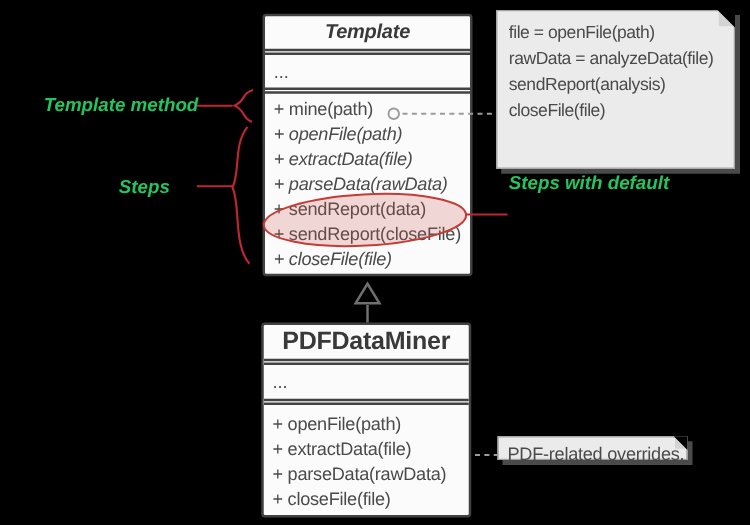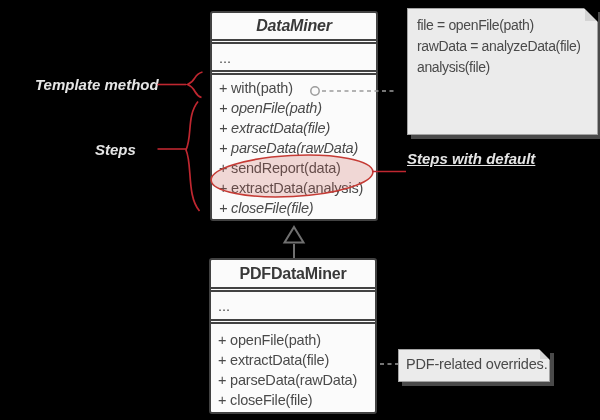--- a/index.html
+++ b/index.html
@@ -15,65 +15,65 @@
   .uml-mid{padding-left:7px;font-size:14.5px;color:#4a4a4a;}
   .uml-methods{padding:3px 0 1px 7px;font-size:14.5px;line-height:20px;letter-spacing:-0.2px;
                color:#4a4a4a;white-space:nowrap;}
   .uml-methods .abstract{font-style:italic;}
 
   #class-dataminer{left:210px;top:11px;width:168px;}
   #class-dataminer .uml-title{height:26px;line-height:26px;font-size:16px;}
   #class-dataminer .uml-mid{height:26px;line-height:28px;}
 
   #class-pdfdataminer{left:209px;top:258px;width:168px;}
-  #class-pdfdataminer .uml-title{height:27px;line-height:27px;font-size:16px;}
+  #class-pdfdataminer .uml-title{height:27px;line-height:27px;font-size:20px;}
   #class-pdfdataminer .uml-mid{height:27px;line-height:29px;}
   #class-pdfdataminer .uml-methods{padding:6px 0 2px 7px;}
 
   
   .note{position:absolute;background:#ebebeb;border:1px solid #a3a3a3;box-sizing:border-box;
         color:#4a4a4a;box-shadow:4px 4px 0 #4a4a4a;}
   .note .cut{position:absolute;top:-1px;right:-1px;width:0;height:0;
              border-top:14px solid #000;border-left:14px solid transparent;}
   .note .fold{position:absolute;top:-1px;right:-1px;width:0;height:0;
               border-bottom:13px solid #d4d4d4;border-right:13px solid transparent;}
-  #note-code{left:407px;top:8px;width:191px;height:127px;padding:6px 0 0 9px;
+  #note-code{left:397px;top:8px;width:191px;height:127px;padding:6px 0 0 9px;
              font-size:14px;line-height:21px;letter-spacing:-0.35px;white-space:nowrap;}
-  #note-pdf{left:398px;top:349px;width:152px;height:33px;line-height:29px;padding-left:7px;
+  #note-pdf{left:398px;top:349px;width:152px;height:19px;line-height:29px;padding-left:7px;
             font-size:14.5px;letter-spacing:-0.2px;white-space:nowrap;}
   #note-pdf .cut{border-top-width:11px;border-left-width:11px;}
   #note-pdf .fold{border-bottom-width:10px;border-right-width:10px;}
 
   
-  .red-label{position:absolute;color:#e5e5e5;font-style:italic;font-weight:bold;
+  .red-label{position:absolute;color:#22c55e;font-style:italic;font-weight:bold;
              font-size:15px;line-height:17px;white-space:nowrap;}
   #label-template-method{left:35px;top:76px;width:121px;text-align:right;}
   #label-steps{left:95px;top:141px;width:61px;}
-  #label-steps-default{left:407px;top:147px;line-height:23px;text-decoration:underline;}
+  #label-steps-default{left:407px;top:135px;line-height:23px;}
 
   
   #overlay{position:absolute;left:0;top:0;width:600px;height:420px;pointer-events:none;}
 </style>
 </head>
 <body>
 
 <div class="stage">
 
   <div class="uml-class" id="class-dataminer">
-    <div class="uml-title abstract">DataMiner</div>
+    <div class="uml-title abstract">Template</div>
     <div class="sep"></div>
     <div class="uml-mid">...</div>
     <div class="sep"></div>
     <div class="uml-methods">
-      <div>+ with(path)</div>
+      <div>+ mine(path)</div>
       <div class="abstract">+ openFile(path)</div>
       <div class="abstract">+ extractData(file)</div>
       <div class="abstract">+ parseData(rawData)</div>
       <div>+ sendReport(data)</div>
-      <div>+ extractData(analysis)</div>
+      <div>+ sendReport(closeFile)</div>
       <div class="abstract">+ closeFile(file)</div>
     </div>
   </div>
 
   <div class="uml-class" id="class-pdfdataminer">
     <div class="uml-title">PDFDataMiner</div>
     <div class="sep"></div>
     <div class="uml-mid">...</div>
     <div class="sep"></div>
     <div class="uml-methods">
@@ -82,21 +82,22 @@
       <div>+ parseData(rawData)</div>
       <div>+ closeFile(file)</div>
     </div>
   </div>
 
   <div class="note" id="note-code">
     <div class="fold"></div>
     <div class="cut"></div>
     <div>file = openFile(path)</div>
     <div>rawData = analyzeData(file)</div>
-    <div>analysis(file)</div>
+    <div>sendReport(analysis)</div>
+    <div>closeFile(file)</div>
   </div>
 
   <div class="note" id="note-pdf">
     <div class="fold"></div>
     <div class="cut"></div>
     <span>PDF-related overrides.</span>
   </div>
 
   <div class="red-label" id="label-template-method">Template method</div>
   <div class="red-label" id="label-steps">Steps</div>

